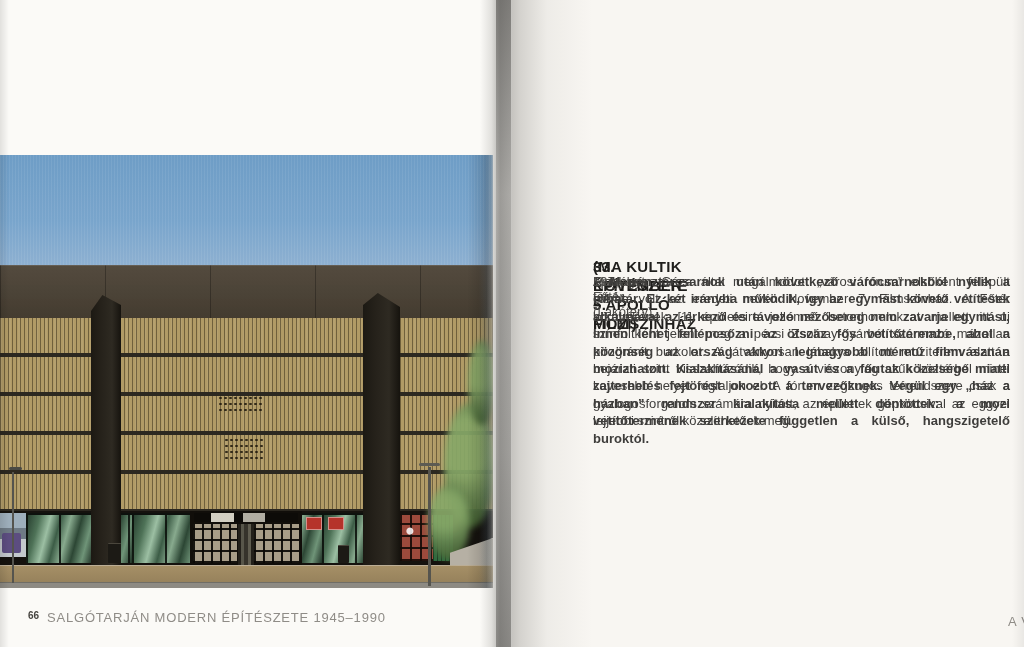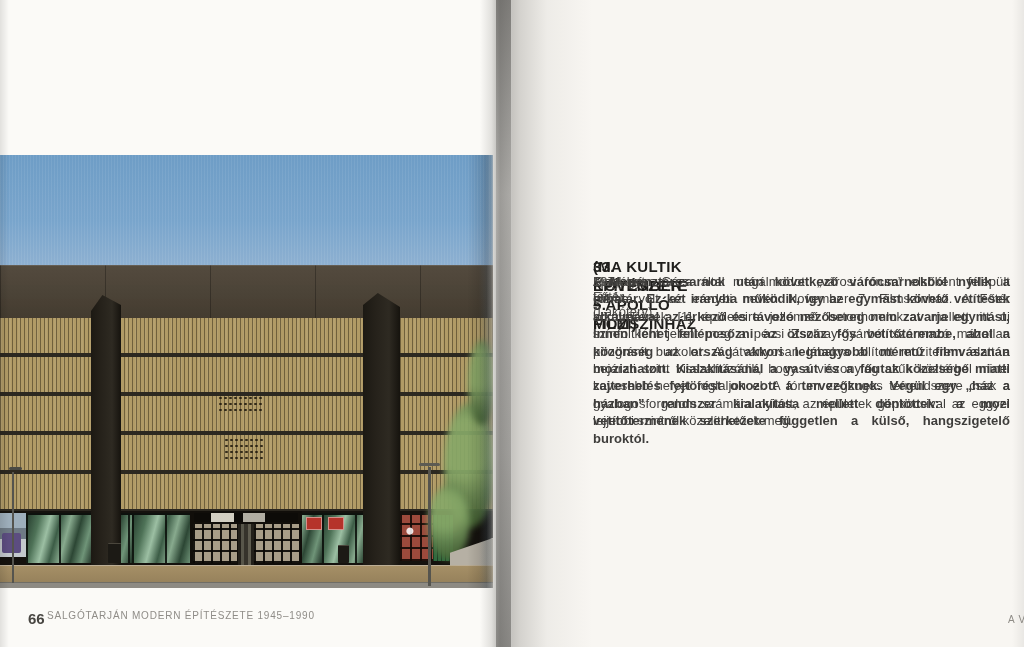--- a/index.html
+++ b/index.html
@@ -99,22 +99,22 @@
   .meta{position:relative;margin-top:17px;font-size:13px;color:var(--meta-text);letter-spacing:0.1px;}
   .meta span{position:relative;}
   .meta .sep{color:#9a9894;padding:0 7px;}
   .bodytext{position:relative;margin-top:16px;width:417px;}
   .bodytext p{position:relative;margin:0;font-size:13px;line-height:17.4px;color:var(--body-text);
     text-align:justify;letter-spacing:0.05px;}
   .bodytext p + p{text-indent:15px;font-weight:bold;}
 
   
   .footer{height:12px;white-space:nowrap;}
-  .footer .flabel{position:relative;font-size:10px;letter-spacing:0.8px;color:var(--footer-label);}
-  .footer .pnum{position:relative;font-size:15px;font-weight:700;color:var(--footer-number);}
+  .footer .flabel{position:relative;font-size:13px;letter-spacing:0.8px;color:var(--footer-label);}
+  .footer .pnum{position:relative;font-size:10px;font-weight:700;color:var(--footer-number);}
   .footer-left{left:28px;top:610px;}
   .footer-left .flabel{margin-left:19px;}
   .footer-right{right:16px;top:614px;text-align:right;}
 </style>
 </head>
 <body>
 
 <div id="spread">
 
   <div class="page-left">

